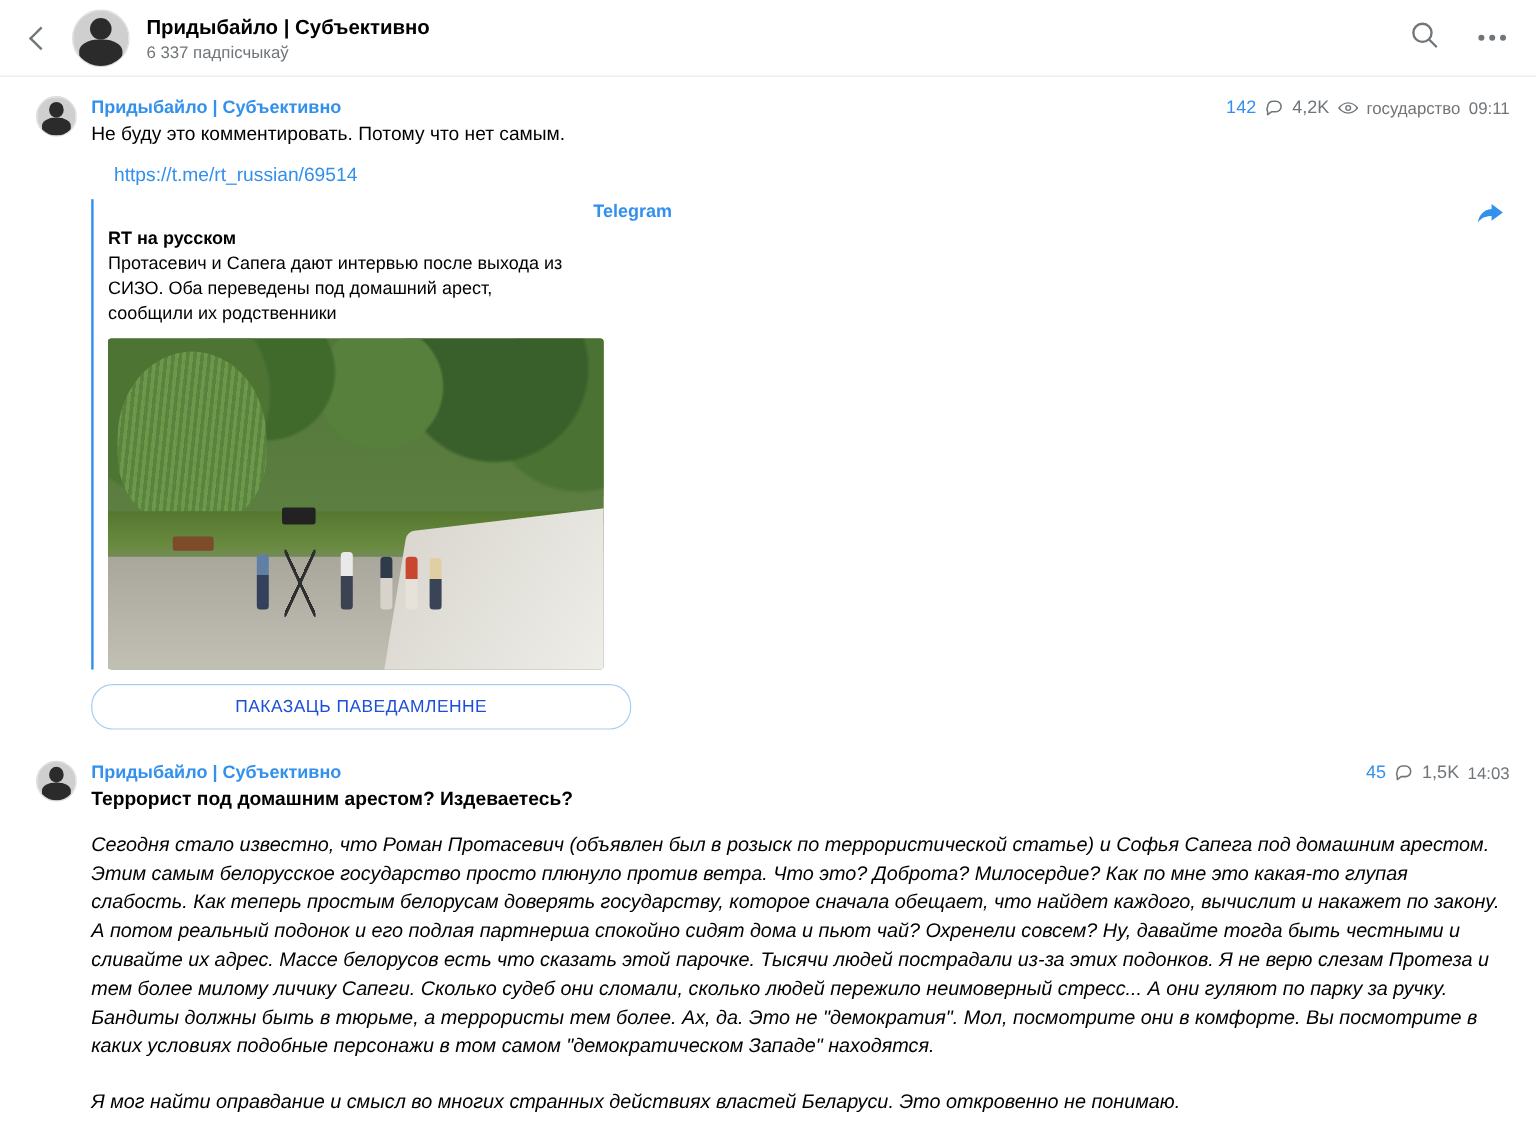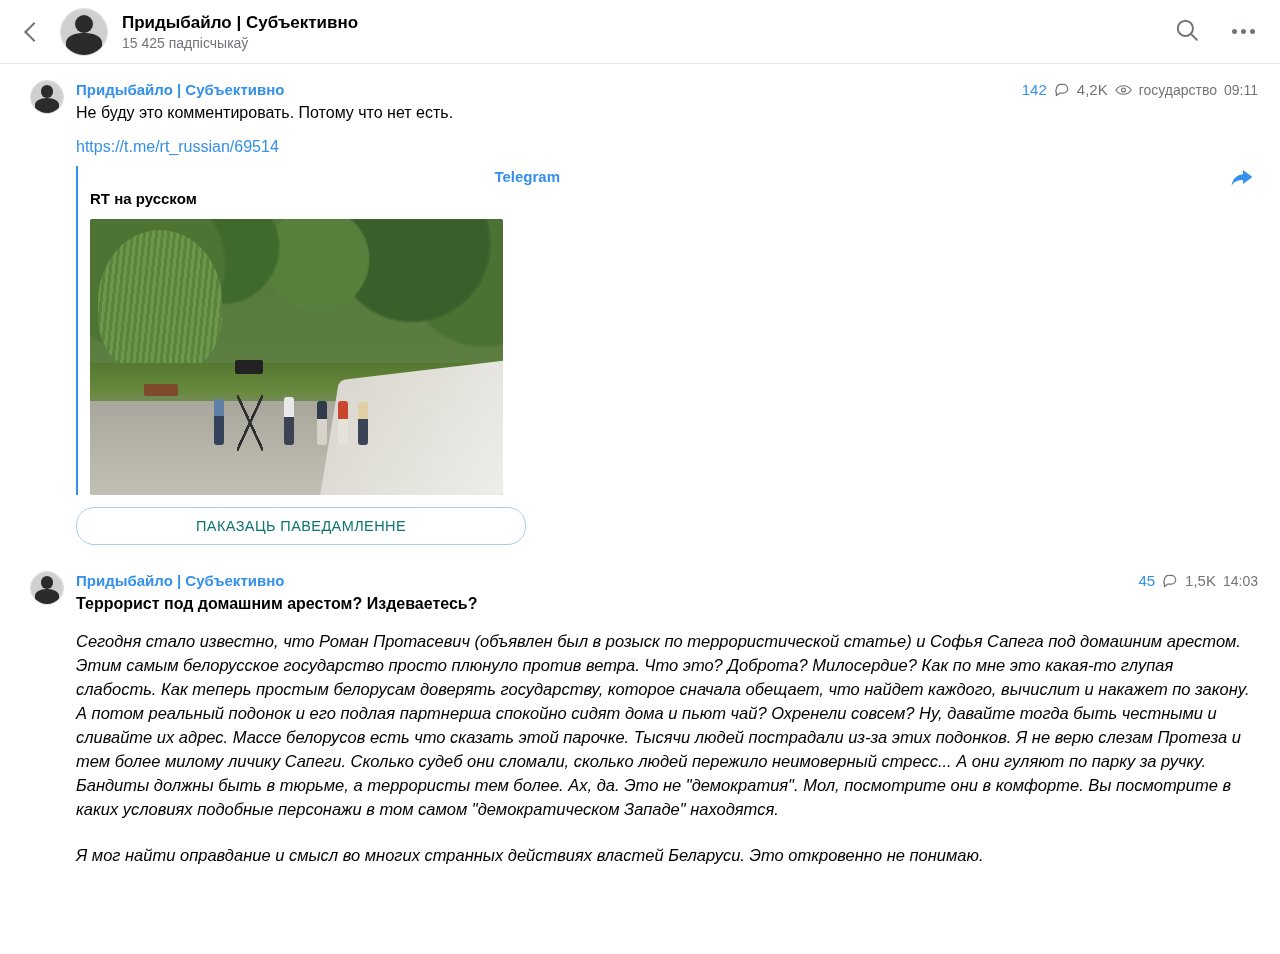--- a/index.html
+++ b/index.html
@@ -183,20 +183,21 @@
     margin-top: 2px;
   }
   .msg-text.bold-title {
     font-weight: bold;
     font-size: 16px;
   }
   .link {
     color: #3390ec;
     text-decoration: none;
     cursor: pointer;
+    margin-left: 19px;
   }
   .spacer-line { height: 14px; }
 
   
   .preview {
     margin-top: 10px;
     padding-left: 12px;
     border-left: 2px solid #3390ec;
     max-width: 470px;
   }
@@ -289,21 +290,21 @@
     width: 34px; height: 12px; background: #7d4a2a; border-radius: 2px;
   }
 
   .show-msg-btn {
     margin-top: 12px;
     width: 450px;
     height: 38px;
     border: 1px solid #a8cdf0;
     border-radius: 18px;
     background: #ffffff;
-    color: #0f766e;
+    color: #1d4ed8;
     font-size: 14.5px;
     font-family: "Liberation Sans", sans-serif;
     letter-spacing: .4px;
     cursor: pointer;
     display: flex;
     align-items: center;
     justify-content: center;
   }
 
   .msg-second { margin-top: 22px; }
@@ -333,21 +334,21 @@
     <div class="back-btn">
       <div class="chev"></div>
     </div>
     <div class="avatar">
       <div class="ph-bg"></div>
       <div class="ph-head"></div>
       <div class="ph-body"></div>
     </div>
     <div class="title-block">
       <div class="chat-title">Придыбайло | Субъективно</div>
-      <div class="chat-sub">15 425 падпісчыкаў</div>
+      <div class="chat-sub">6 337 падпісчыкаў</div>
     </div>
     <div class="header-actions">
       <div class="icon-btn">
         <span>
           <svg width="26" height="26" viewBox="0 0 24 24" fill="none" stroke="#707579" stroke-width="1.8">
             <circle cx="10.5" cy="10.5" r="7"></circle>
             <line x1="15.6" y1="15.6" x2="21" y2="21" stroke-linecap="round"></line>
           </svg>
         </span>
       </div>
@@ -383,27 +384,28 @@
             <span class="eye-icon">
               <svg width="17" height="12" viewBox="0 0 20 13" fill="none" stroke="#707579" stroke-width="1.4">
                 <path d="M1 6.5S4.2 1.5 10 1.5 19 6.5 19 6.5 15.8 11.5 10 11.5 1 6.5 1 6.5z"></path>
                 <circle cx="10" cy="6.5" r="2.3"></circle>
               </svg>
             </span>
             <span>государство</span>
             <span>09:11</span>
           </span>
         </div>
-        <div class="msg-text">Не буду это комментировать. Потому что нет есть.</div>
+        <div class="msg-text">Не буду это комментировать. Потому что нет самым.</div>
         <div class="spacer-line"></div>
         <a class="link" href="#">https://t.me/rt_russian/69514</a>
 
         <div class="preview">
           <div class="preview-site">Telegram</div>
           <div class="preview-title">RT на русском</div>
+          <div class="preview-desc">Протасевич и Сапега дают интервью после выхода из СИЗО. Оба переведены под домашний арест, сообщили их родственники</div>
           <div class="preview-photo">
             <div class="ph-sky"></div>
             <div class="ph-trees"></div>
             <div class="ph-willow"></div>
             <div class="ph-grass"></div>
             <div class="ph-path"></div>
             <div class="ph-wall"></div>
             <div class="ph-bench"></div>
             <div class="ph-cam"></div>
             <div class="ph-tripod"></div>

